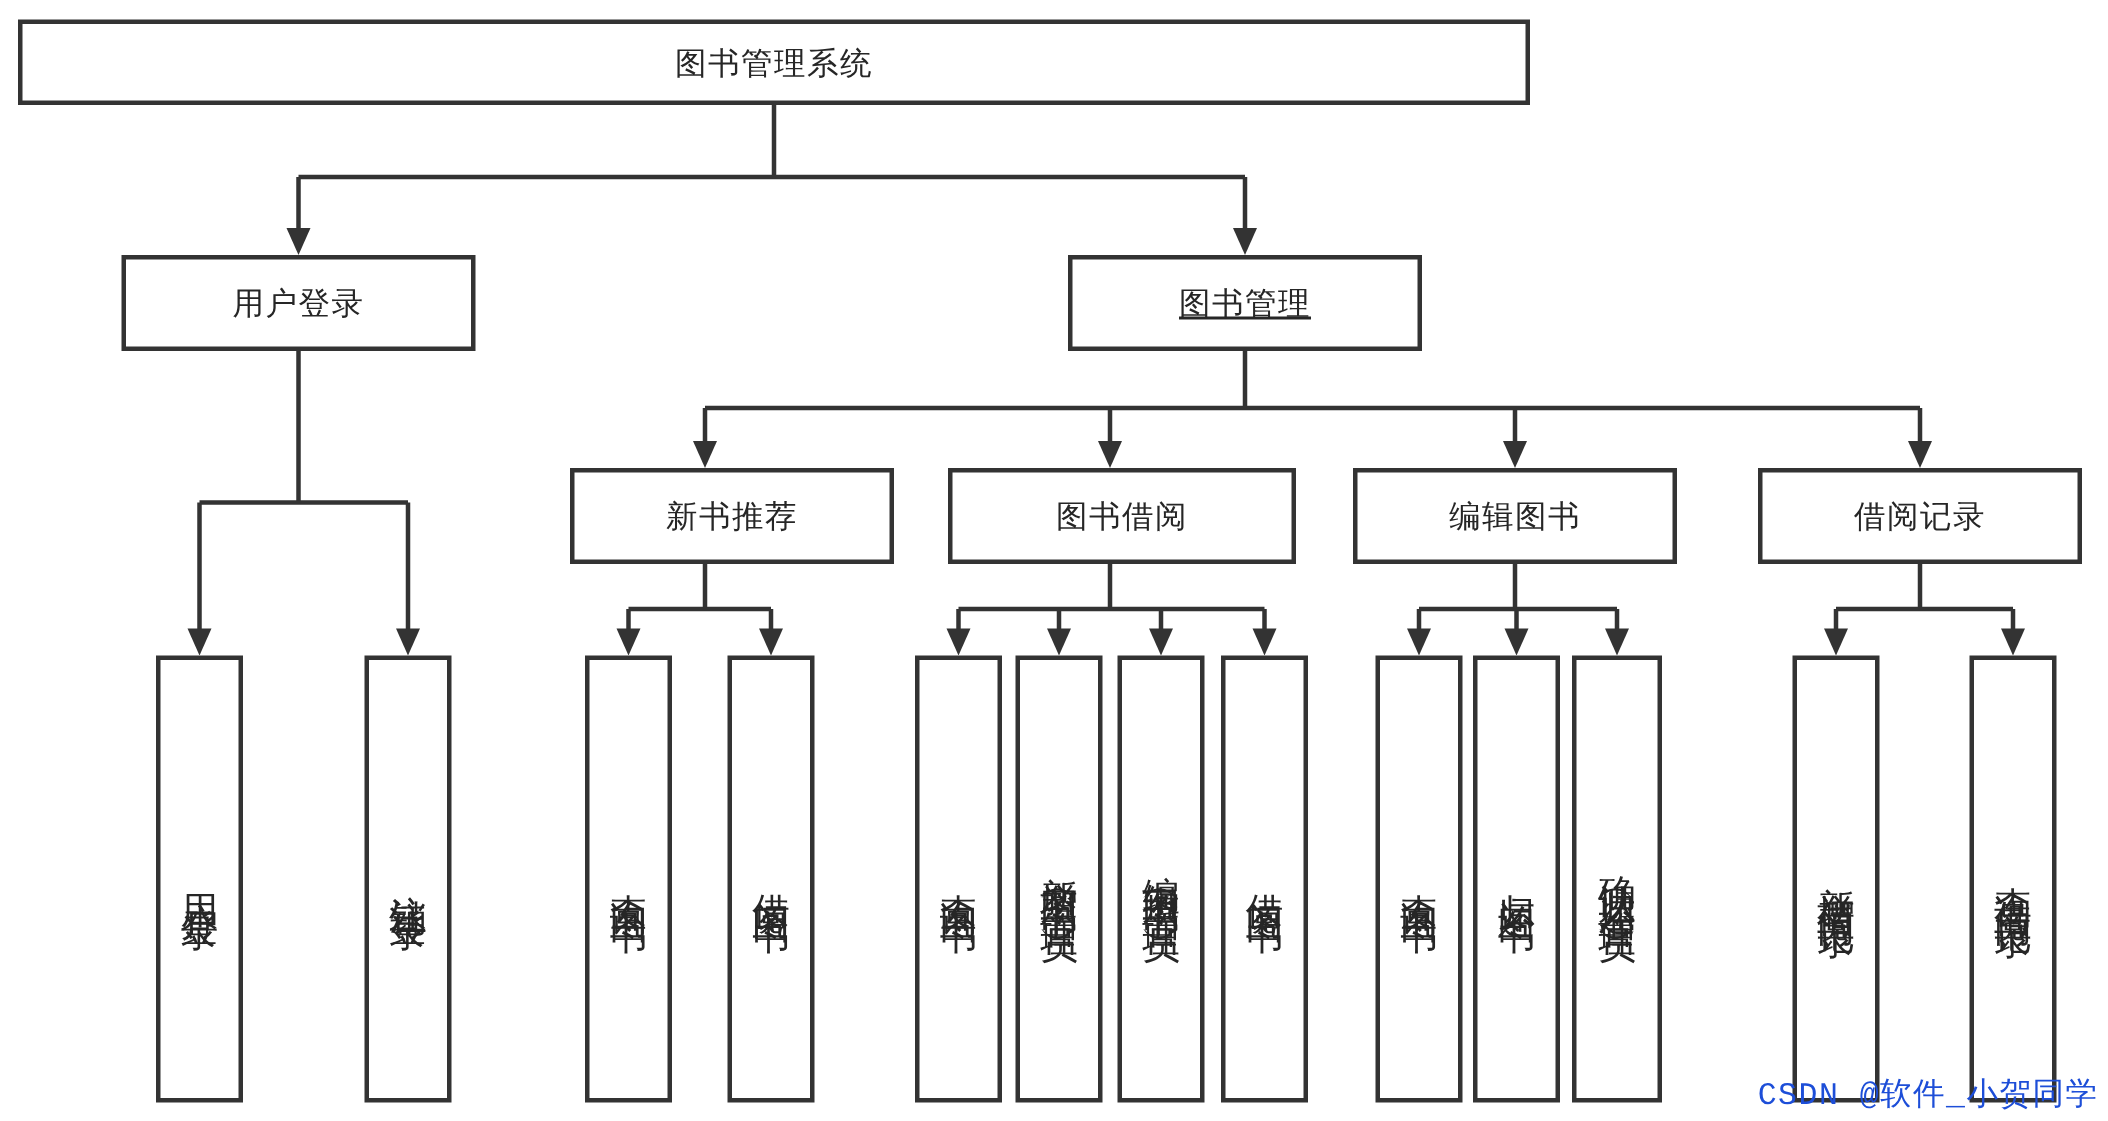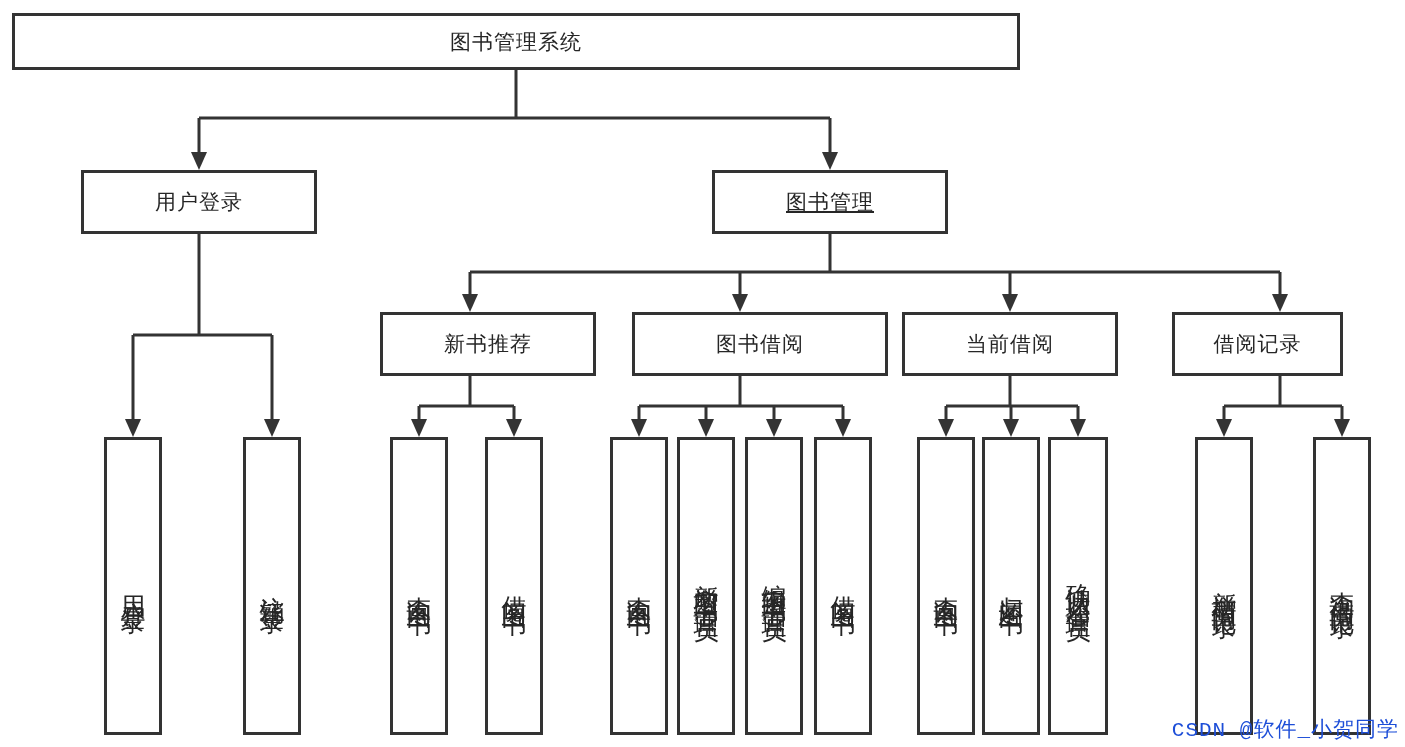--- a/index.html
+++ b/index.html
@@ -31,23 +31,23 @@
     display: flex;
     align-items: center;
     justify-content: center;
     color: #262626;
   }
   .hnode { font-size: 21px; letter-spacing: 1px; }
   .root    { left: 12px;   top: 13px;  width: 1008px; height: 57px; }
   .l2-a    { left: 81px;   top: 170px; width: 236px;  height: 64px; }
   .l2-b    { left: 712px;  top: 170px; width: 236px;  height: 64px; text-decoration: underline; }
   .l3-a    { left: 380px;  top: 312px; width: 216px;  height: 64px; }
-  .l3-b    { left: 632px;  top: 312px; width: 256px;  height: 64px; }
+  .l3-b    { left: 632px;  top: 312px; width: 232px;  height: 64px; }
   .l3-c    { left: 902px;  top: 312px; width: 216px;  height: 64px; }
-  .l3-d    { left: 1172px; top: 312px; width: 171px;  height: 64px; }
+  .l3-d    { left: 1172px; top: 312px; width: 216px;  height: 64px; }
   .leaf {
     top: 437px;
     width: 58px;
     height: 298px;
   }
   .leaf span {
     writing-mode: vertical-rl;
     text-orientation: mixed;
     font-size: 25px;
     letter-spacing: 5px;
@@ -133,21 +133,21 @@
     <span>图书管理</span>
   </div>
 
   <div class="node hnode l3-a">
     <span>新书推荐</span>
   </div>
   <div class="node hnode l3-b">
     <span>图书借阅</span>
   </div>
   <div class="node hnode l3-c">
-    <span>当前借阅</span>
+    <span>编辑图书</span>
   </div>
   <div class="node hnode l3-d">
     <span>借阅记录</span>
   </div>
 
   <div class="node leaf lf-1">
     <span>用户登录</span>
   </div>
   <div class="node leaf lf-2">
     <span>注销登录</span>

